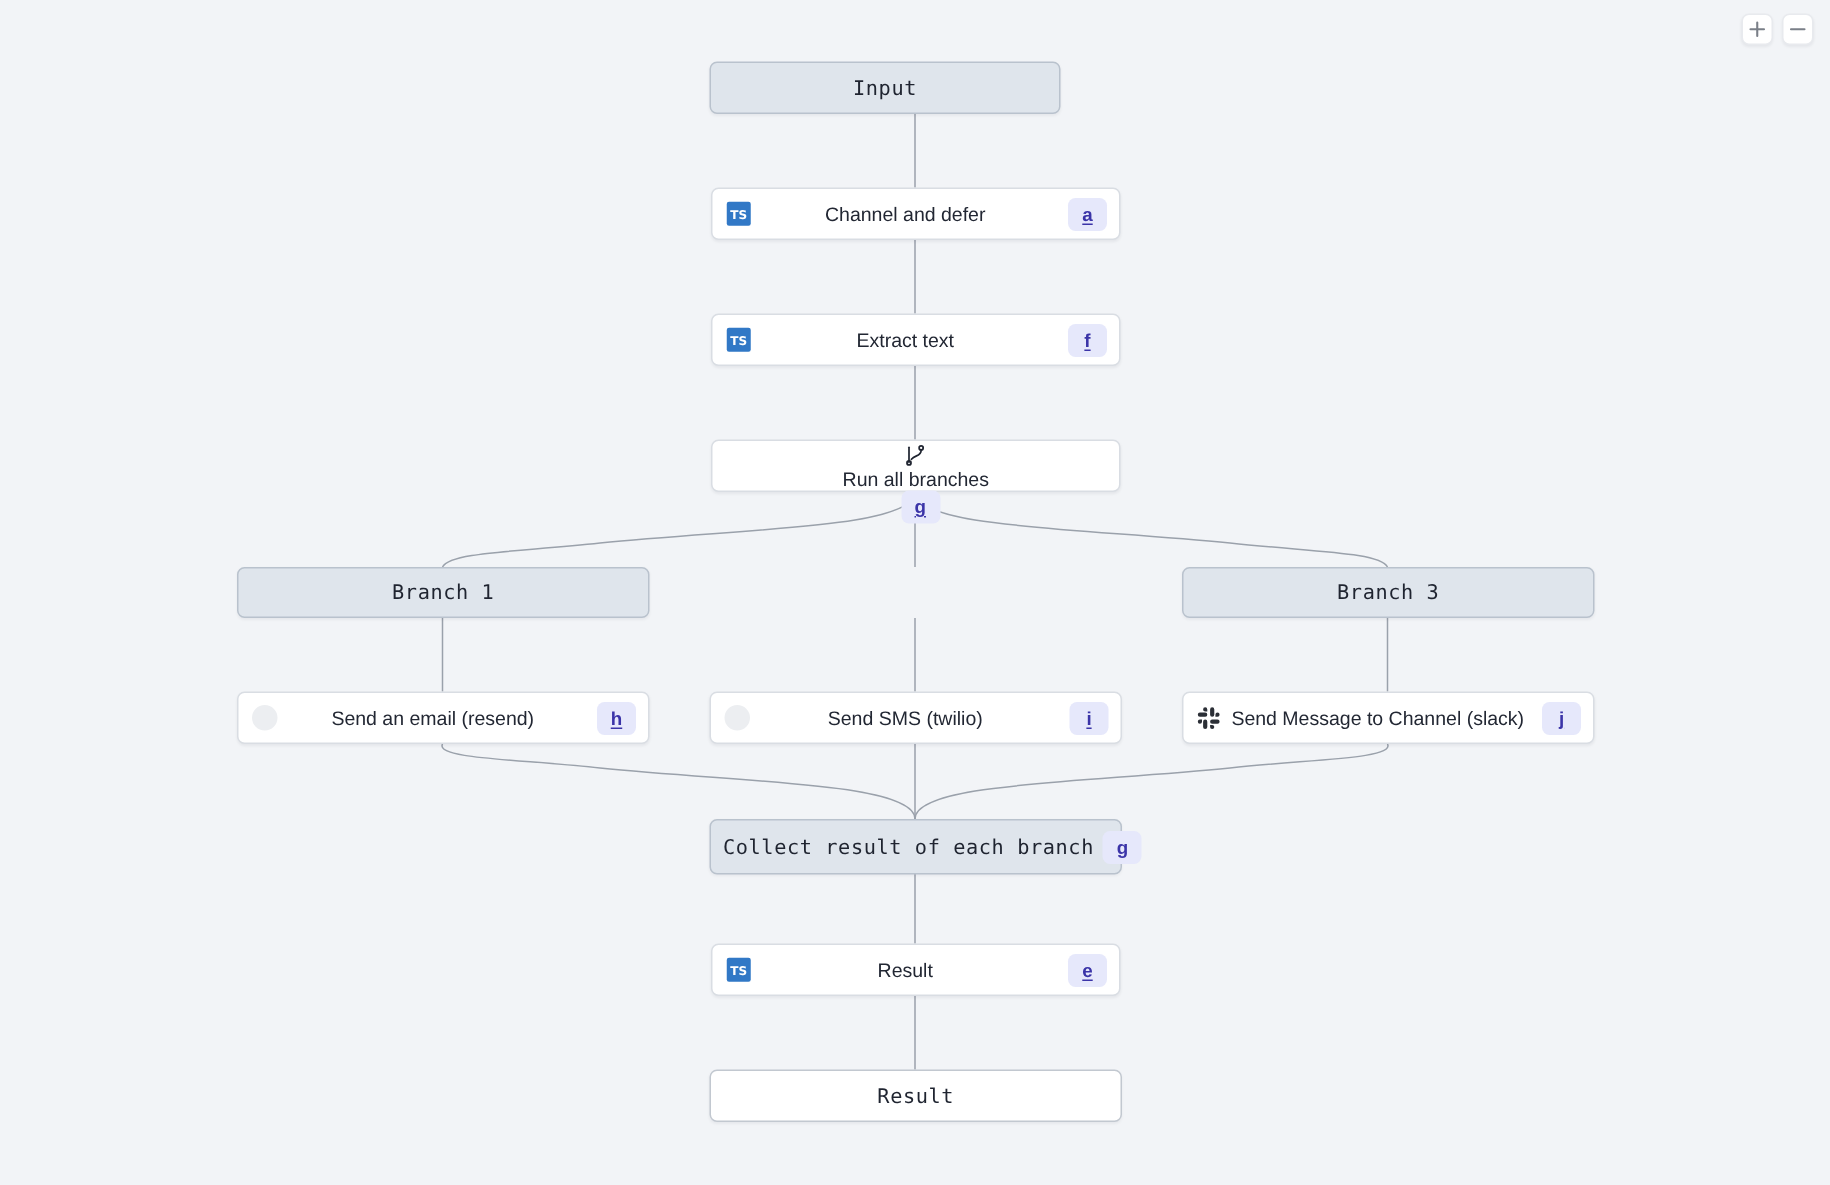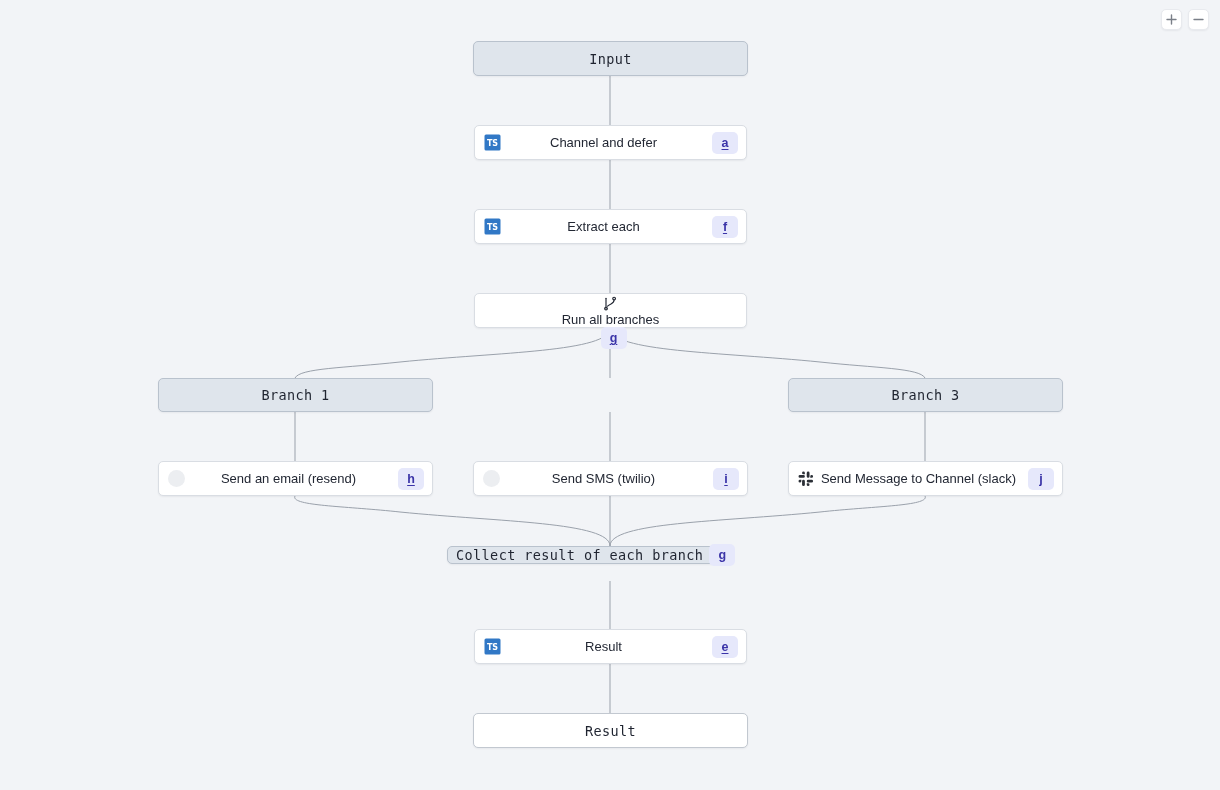--- a/index.html
+++ b/index.html
@@ -175,21 +175,21 @@
         <path d="M5.5 1 L5.5 10 M1 5.5 L10 5.5" stroke="#7a7f88" stroke-width="1.4" stroke-linecap="round"></path>
       </svg>
     </div>
     <div class="zoom-btn">
       <svg width="11" height="11" viewBox="0 0 11 11">
         <path d="M1 5.5 L10 5.5" stroke="#7a7f88" stroke-width="1.4" stroke-linecap="round"></path>
       </svg>
     </div>
   </div>
 
-  <div class="node terminal" style="left:473px; top:41px; width:275px; height:35px;">
+  <div class="node terminal" style="left:473px; top:41px; width:234px; height:35px;">
     <span class="node-label-mono">Input</span>
   </div>
 
   <div class="node step" style="left:474px; top:125px; width:273px; height:35px;">
     <span class="node-icon">
       <svg width="17" height="17" viewBox="0 0 17 17">
         <rect x="0.5" y="0.5" width="16" height="16" rx="1.5" fill="#3178c6"></rect>
         <text x="8.5" y="12" font-family="DejaVu Sans, sans-serif" font-size="8" font-weight="bold" fill="#ffffff" text-anchor="middle">TS</text>
       </svg>
     </span>
@@ -197,21 +197,21 @@
     <span class="badge">a</span>
   </div>
 
   <div class="node step" style="left:474px; top:209px; width:273px; height:35px;">
     <span class="node-icon">
       <svg width="17" height="17" viewBox="0 0 17 17">
         <rect x="0.5" y="0.5" width="16" height="16" rx="1.5" fill="#3178c6"></rect>
         <text x="8.5" y="12" font-family="DejaVu Sans, sans-serif" font-size="8" font-weight="bold" fill="#ffffff" text-anchor="middle">TS</text>
       </svg>
     </span>
-    <span class="node-label">Extract each</span>
+    <span class="node-label">Extract text</span>
     <span class="badge">f</span>
   </div>
 
   <div class="node step" style="left:474px; top:293px; width:273px; height:35px;flex-direction:column;">
     <span class="node-icon">
       <svg width="17" height="17" viewBox="0 0 17 17" fill="none" stroke="#1f2430" stroke-width="1.15" stroke-linecap="round" stroke-linejoin="round">
         <path d="M4 3.2 L4 13.2"></path>
         <circle cx="4" cy="13.6" r="1.35"></circle>
         <circle cx="12.1" cy="3.6" r="1.35"></circle>
         <path d="M12.1 5.1 C12.1 9.2 8.2 8.2 5.6 11.2"></path>
@@ -252,21 +252,21 @@
         <path d="M5.0 15.2a2.1 2.1 0 1 1-2.1-2.1h2.1v2.1zm1.1 0a2.1 2.1 0 0 1 4.2 0v5.3a2.1 2.1 0 1 1-4.2 0v-5.3z"></path>
         <path d="M8.2 5.0a2.1 2.1 0 1 1 2.1-2.1v2.1H8.2zm0 1.1a2.1 2.1 0 1 1 0 4.2H2.9a2.1 2.1 0 1 1 0-4.2h5.3z"></path>
         <path d="M18.4 8.2a2.1 2.1 0 1 1 2.1 2.1h-2.1V8.2zm-1.1 0a2.1 2.1 0 1 1-4.2 0V2.9a2.1 2.1 0 1 1 4.2 0v5.3z"></path>
         <path d="M15.2 18.4a2.1 2.1 0 1 1-2.1 2.1v-2.1h2.1zm0-1.1a2.1 2.1 0 1 1 0-4.2h5.3a2.1 2.1 0 1 1 0 4.2h-5.3z"></path>
       </svg>
     </span>
     <span class="node-label">Send Message to Channel (slack)</span>
     <span class="badge">j</span>
   </div>
 
-  <div class="node collect" style="left:447px; top:546px; width:275px; height:18px;">
+  <div class="node collect" style="left:473px; top:546px; width:275px; height:37px;">
     <span class="node-label-mono centered">Collect result of each branch</span>
     <span class="badge plain">g</span>
   </div>
 
   <div class="node step" style="left:474px; top:629px; width:273px; height:35px;">
     <span class="node-icon">
       <svg width="17" height="17" viewBox="0 0 17 17">
         <rect x="0.5" y="0.5" width="16" height="16" rx="1.5" fill="#3178c6"></rect>
         <text x="8.5" y="12" font-family="DejaVu Sans, sans-serif" font-size="8" font-weight="bold" fill="#ffffff" text-anchor="middle">TS</text>
       </svg>

